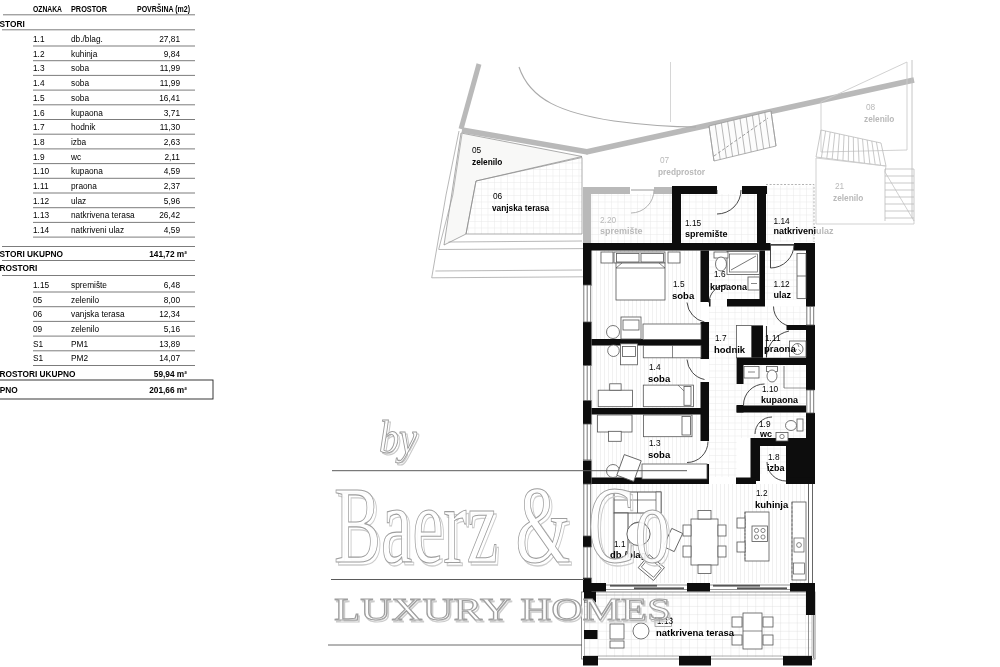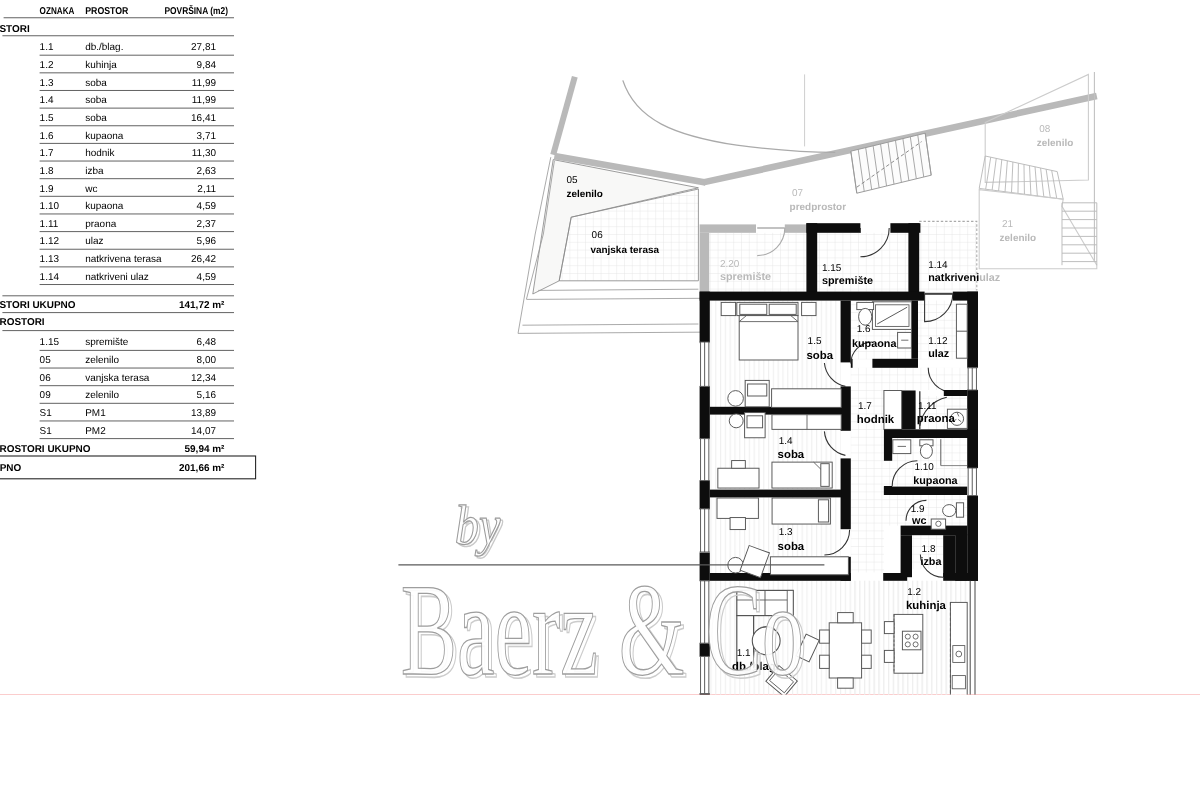--- a/index.html
+++ b/index.html
@@ -1,16 +1,16 @@
 <!DOCTYPE html>
 <html><head>
 <meta charset="utf-8">
 <style>
 html,body{margin:0;padding:0;background:#fff;}
-#page{position:relative;width:1000px;height:579px;background:#ef4444;overflow:hidden;font-family:"Liberation Sans",sans-serif;}
+#page{position:relative;width:1000px;height:667px;background:#8b5cf6;overflow:hidden;font-family:"Liberation Sans",sans-serif;}
 svg text{font-family:"Liberation Sans",sans-serif;}
 </style>
 </head>
 <body>
 <div id="page">
 <svg width="1000" height="667" viewBox="0 0 1000 667">
 <defs>
 <pattern id="tile" width="6.5" height="6.5" patternUnits="userSpaceOnUse">
 <path d="M6.5 0H0V6.5" fill="none" stroke="#e3e3e3" stroke-width="0.7"></path>
 </pattern>

